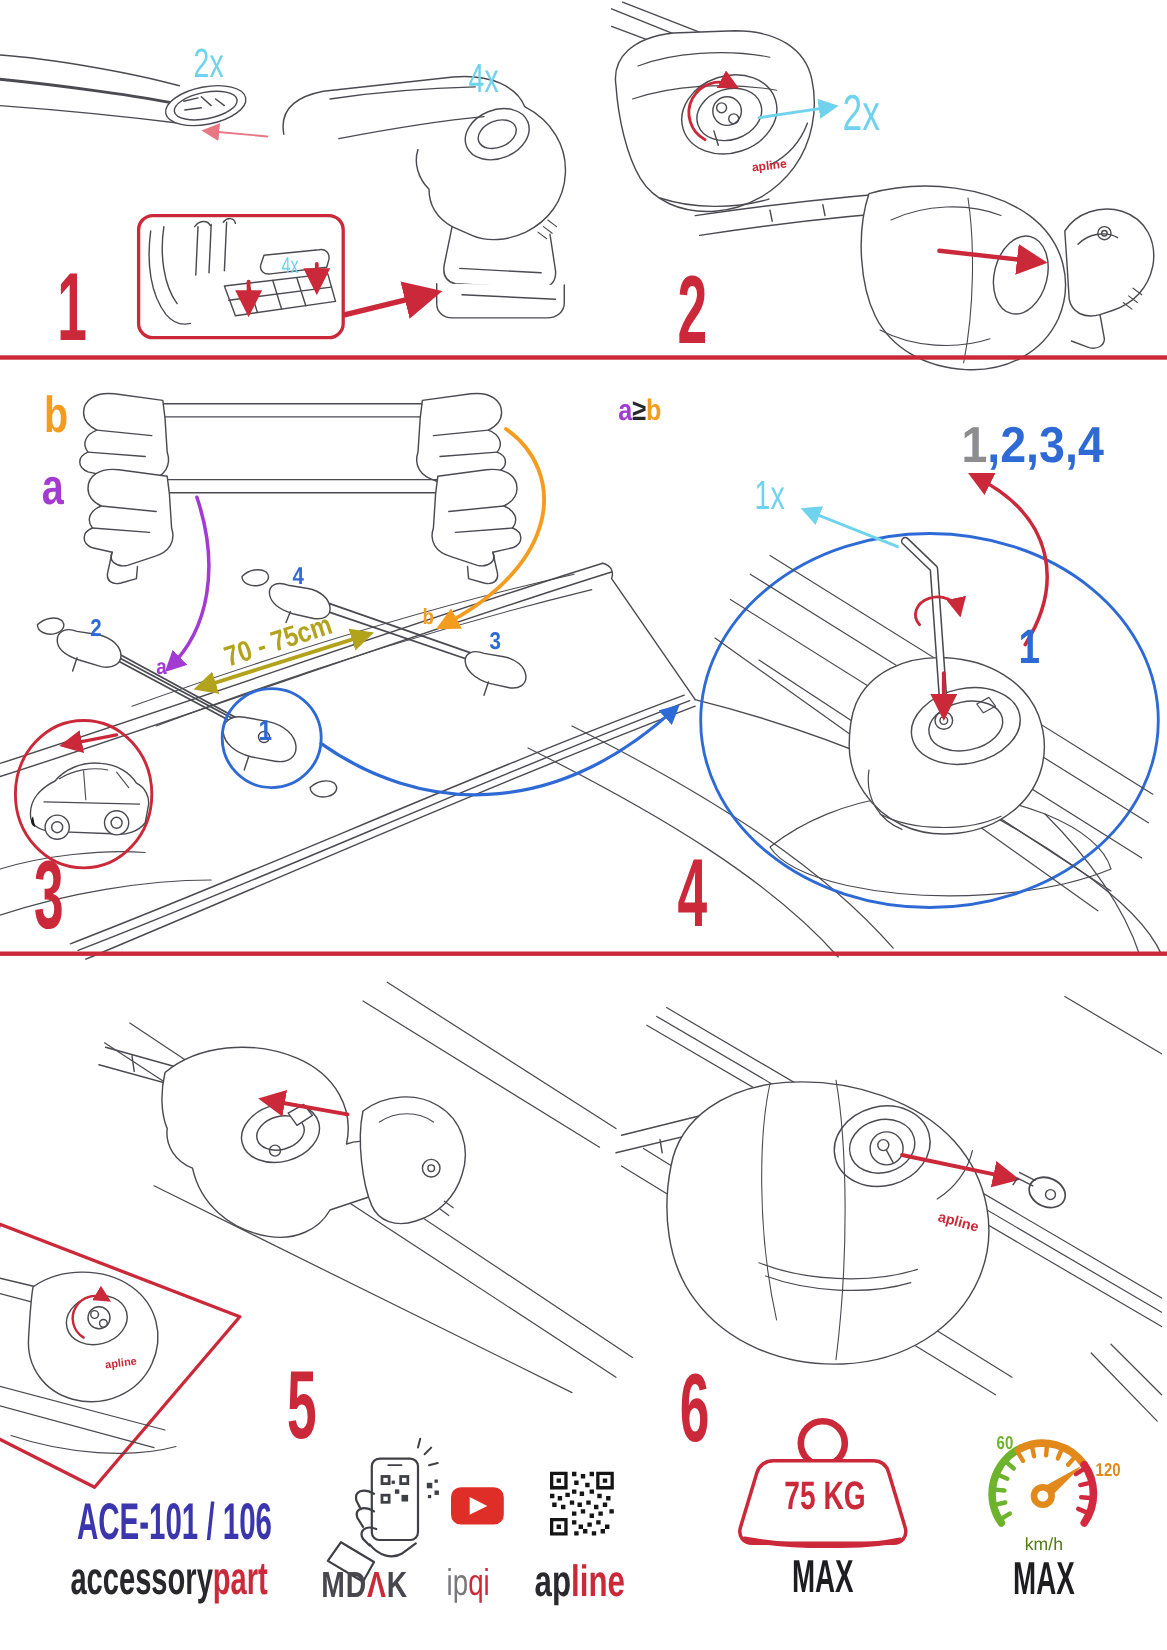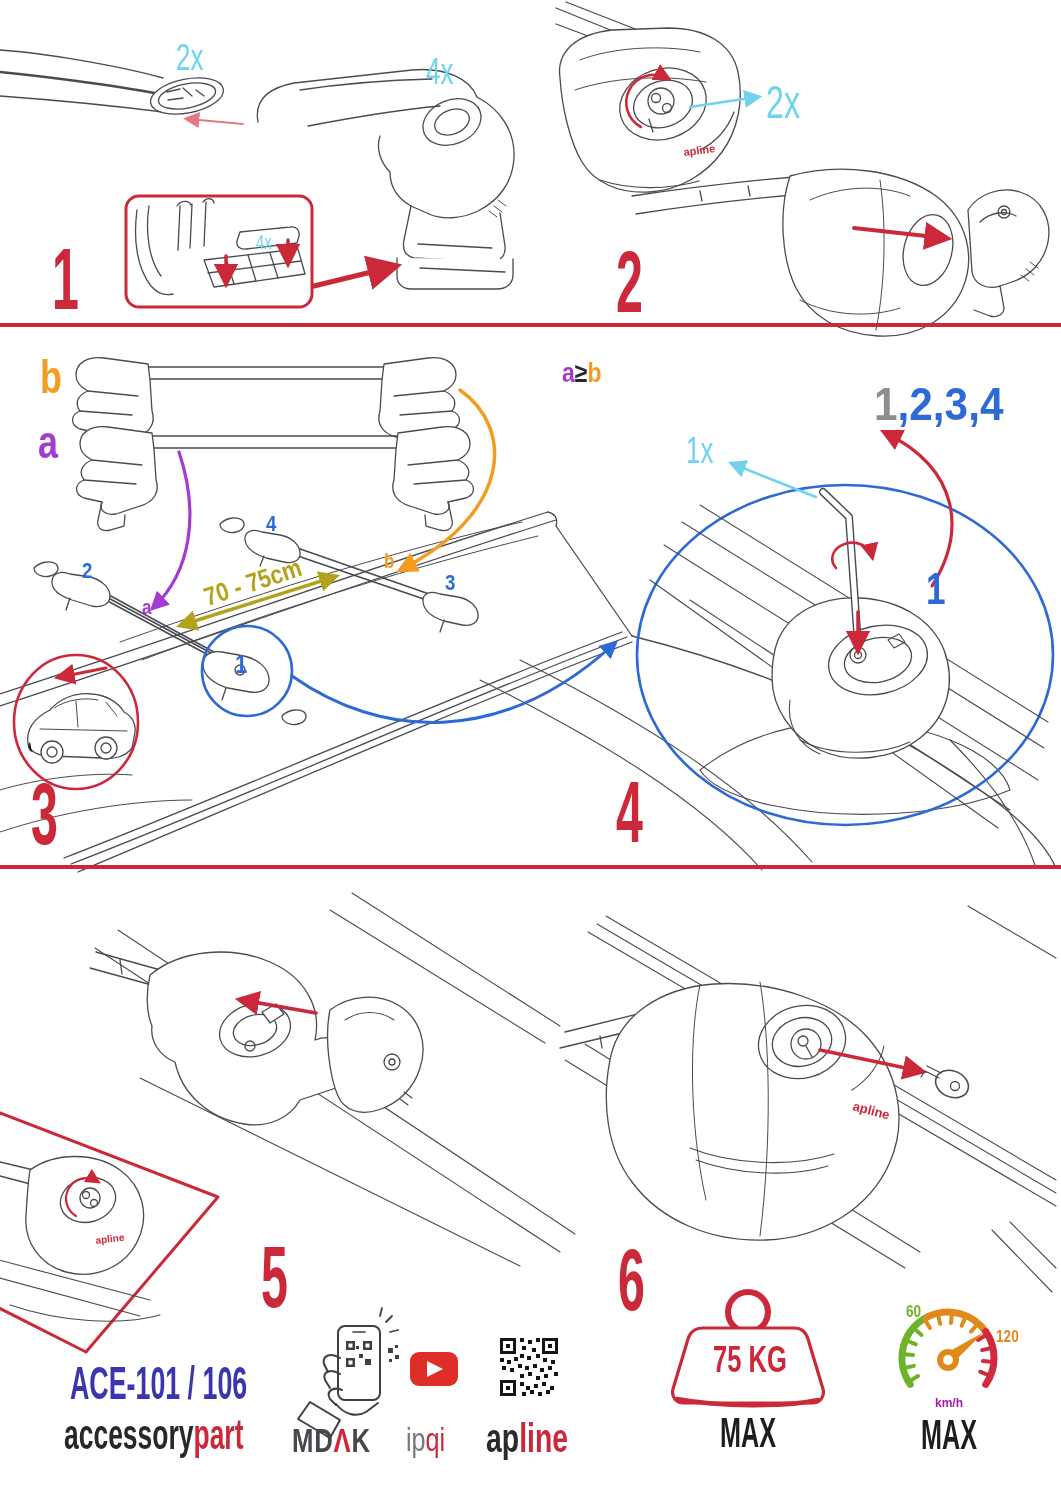--- a/index.html
+++ b/index.html
@@ -22,21 +22,21 @@
   .seq{font-size:46px;font-weight:bold;transform:scaleX(.92);}
   .callout1{font-size:44px;font-weight:bold;color:#2e6ad6;transform:scaleX(.8);}
   .model{font-size:47px;font-weight:bold;color:#3b36ae;transform:scaleX(.57);}
   .brand{font-size:42px;font-weight:bold;transform:scaleX(.63);}
   .mdak{font-size:33px;font-weight:bold;letter-spacing:1px;color:#47474d;transform:scaleX(.78);}
   .ipqi{font-size:34px;color:#77777d;transform:scaleX(.74);}
   .apline{font-size:40px;font-weight:bold;color:#2a2a2e;transform:scaleX(.71);}
   .wval{font-size:36px;font-weight:bold;color:#cb2939;width:120px;text-align:center;transform-origin:center top;transform:scaleX(.71);}
   .wmax{font-size:42px;font-weight:bold;color:#1d1d1f;width:120px;text-align:center;transform-origin:center top;transform:scaleX(.6);}
   .spd{font-size:17px;font-weight:bold;transform:scaleX(.8);}
-  .kmh{font-size:12px;color:#a21caf;width:80px;text-align:center;transform-origin:center top;font-weight:bold;}
+  .kmh{font-size:16px;color:#4d7c0f;width:80px;text-align:center;transform-origin:center top;}
 </style>
 </head>
 <body>
 
 <div id="canvas">
 
 <svg id="art" width="1061" height="1500" viewBox="0 0 1061 1500">
 <defs>
   <marker id="aRed" markerWidth="7" markerHeight="7" viewBox="0 0 10 10" refX="7" refY="5" orient="auto">
           <path d="M0,0L10,5L0,10z" fill="#cb2939"></path>

